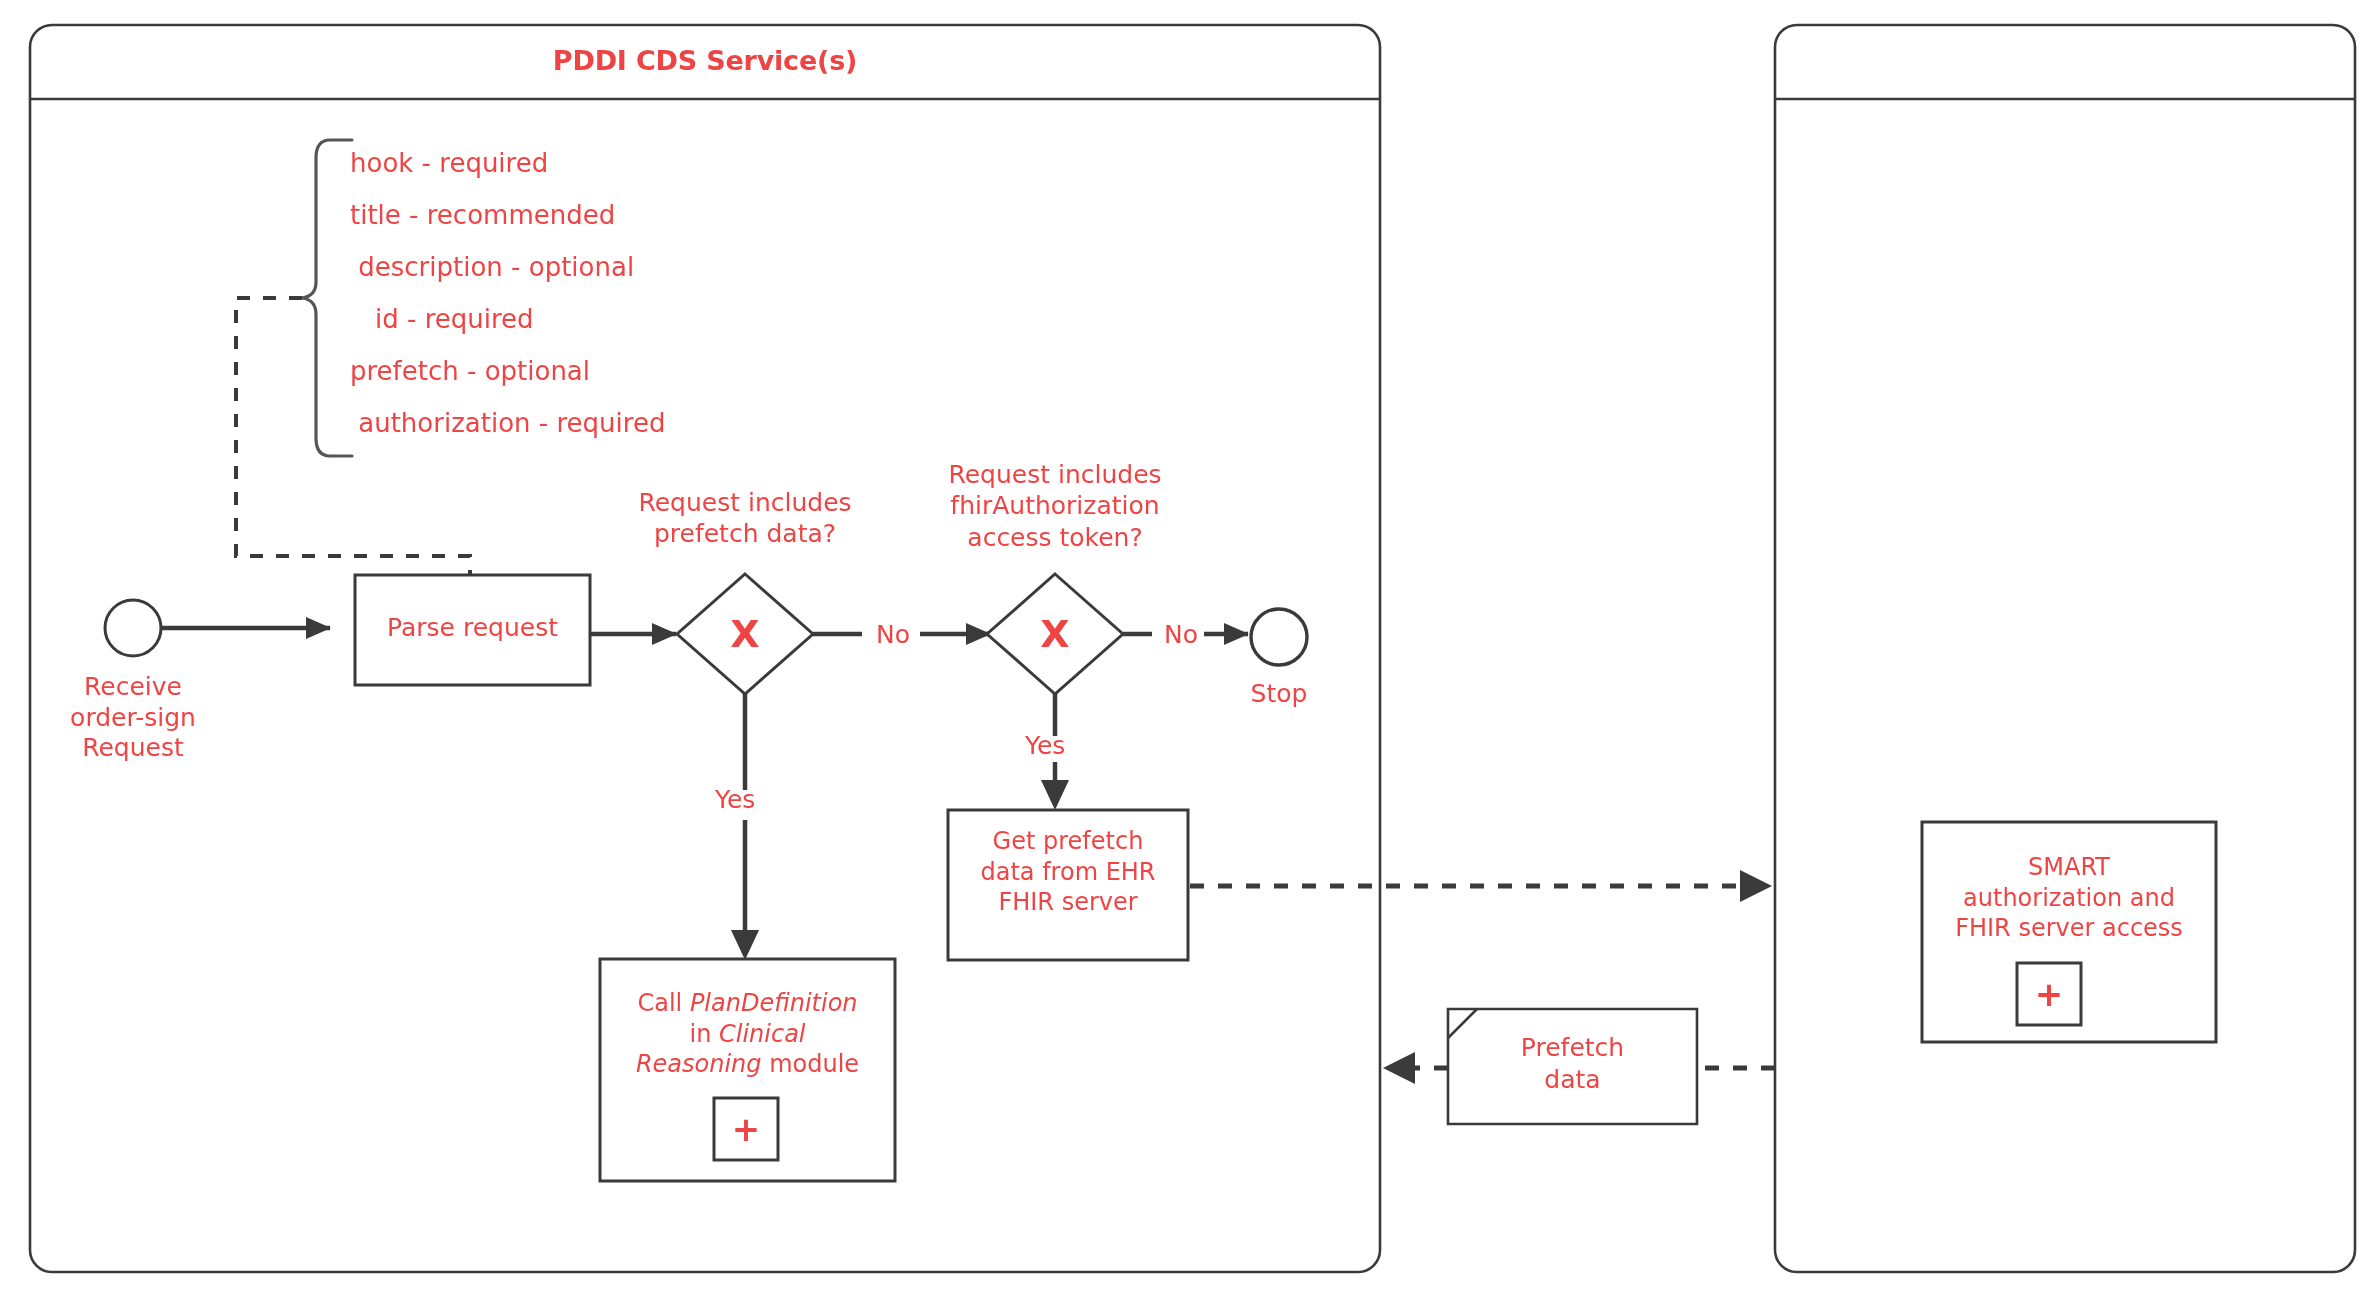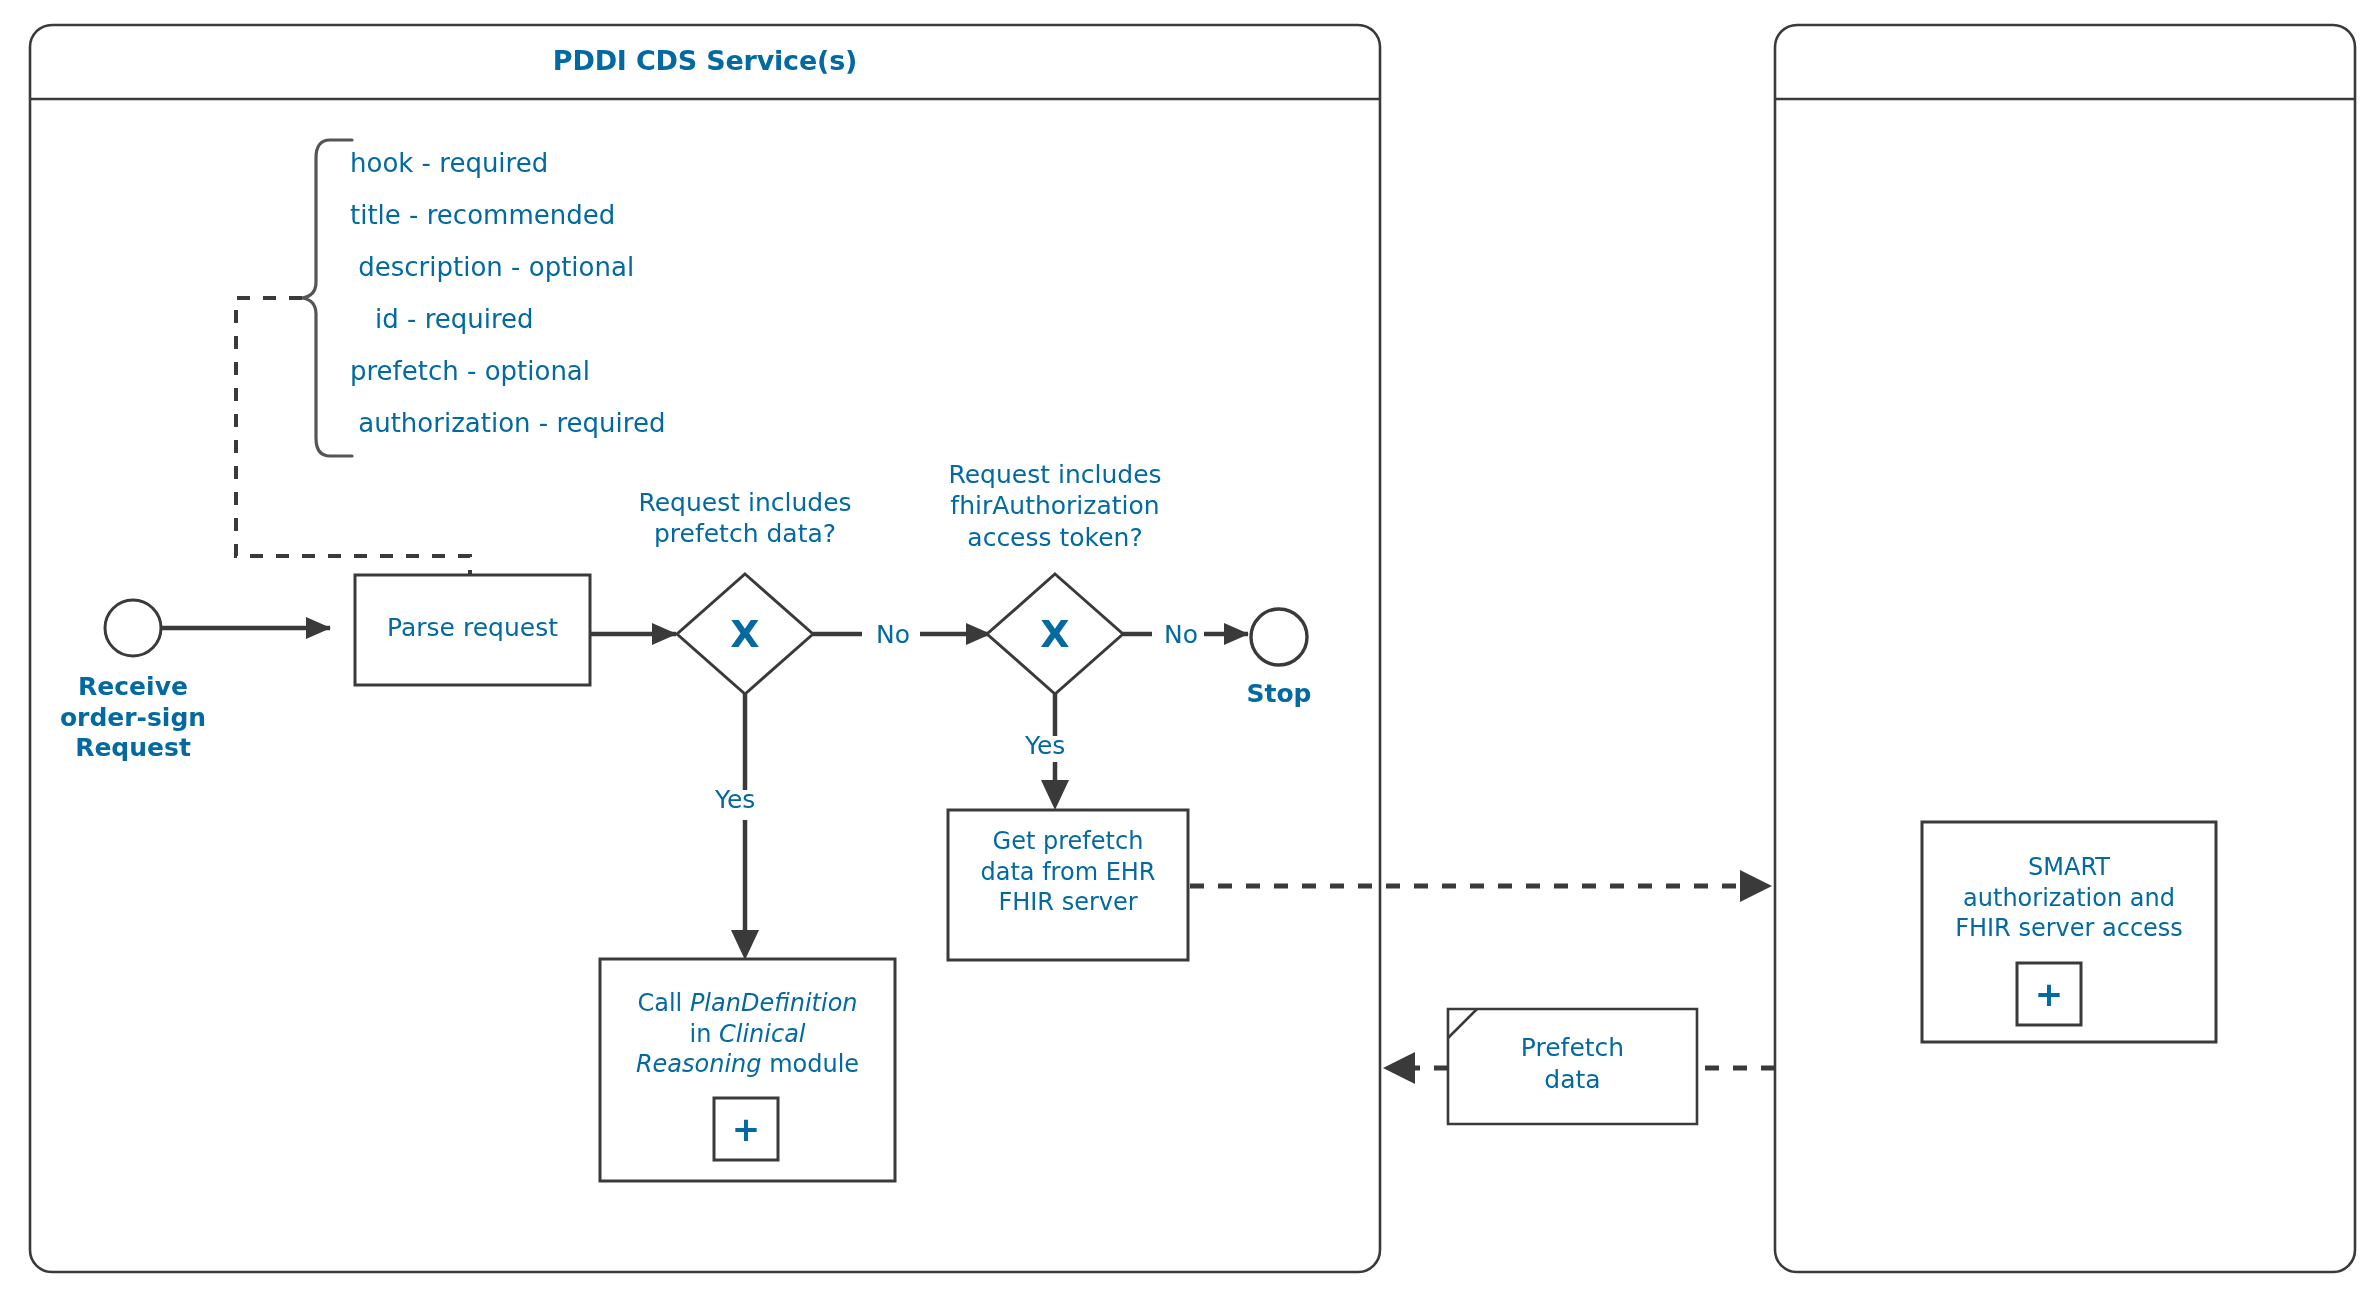--- a/index.html
+++ b/index.html
@@ -18,21 +18,21 @@
   svg.layer {
     position: absolute;
     left: 0;
     top: 0;
     width: 2366px;
     height: 1296px;
     pointer-events: none;
   }
   .lbl {
     position: absolute;
-    color: #0369a1;
+    color: #ef4444;
     font-family: "DejaVu Sans", sans-serif;
     line-height: 1.22;
     white-space: pre;
   }
   .pool-title {
     font-weight: bold;
     font-size: 27px;
     letter-spacing: -0.2px;
   }
   .ann-item {
@@ -49,21 +49,21 @@
   }
   .gw-label {
     font-size: 25px;
     text-align: center;
     line-height: 1.25;
   }
   .flow-label {
     font-size: 25px;
   }
   .event-label {
-    font-weight: bold;
+    font-weight: normal;
     font-size: 25px;
     text-align: center;
     line-height: 1.22;
   }
   .gw-x {
     font-weight: bold;
     font-size: 38px;
     text-align: center;
   }
   .ital { font-style: italic; }

